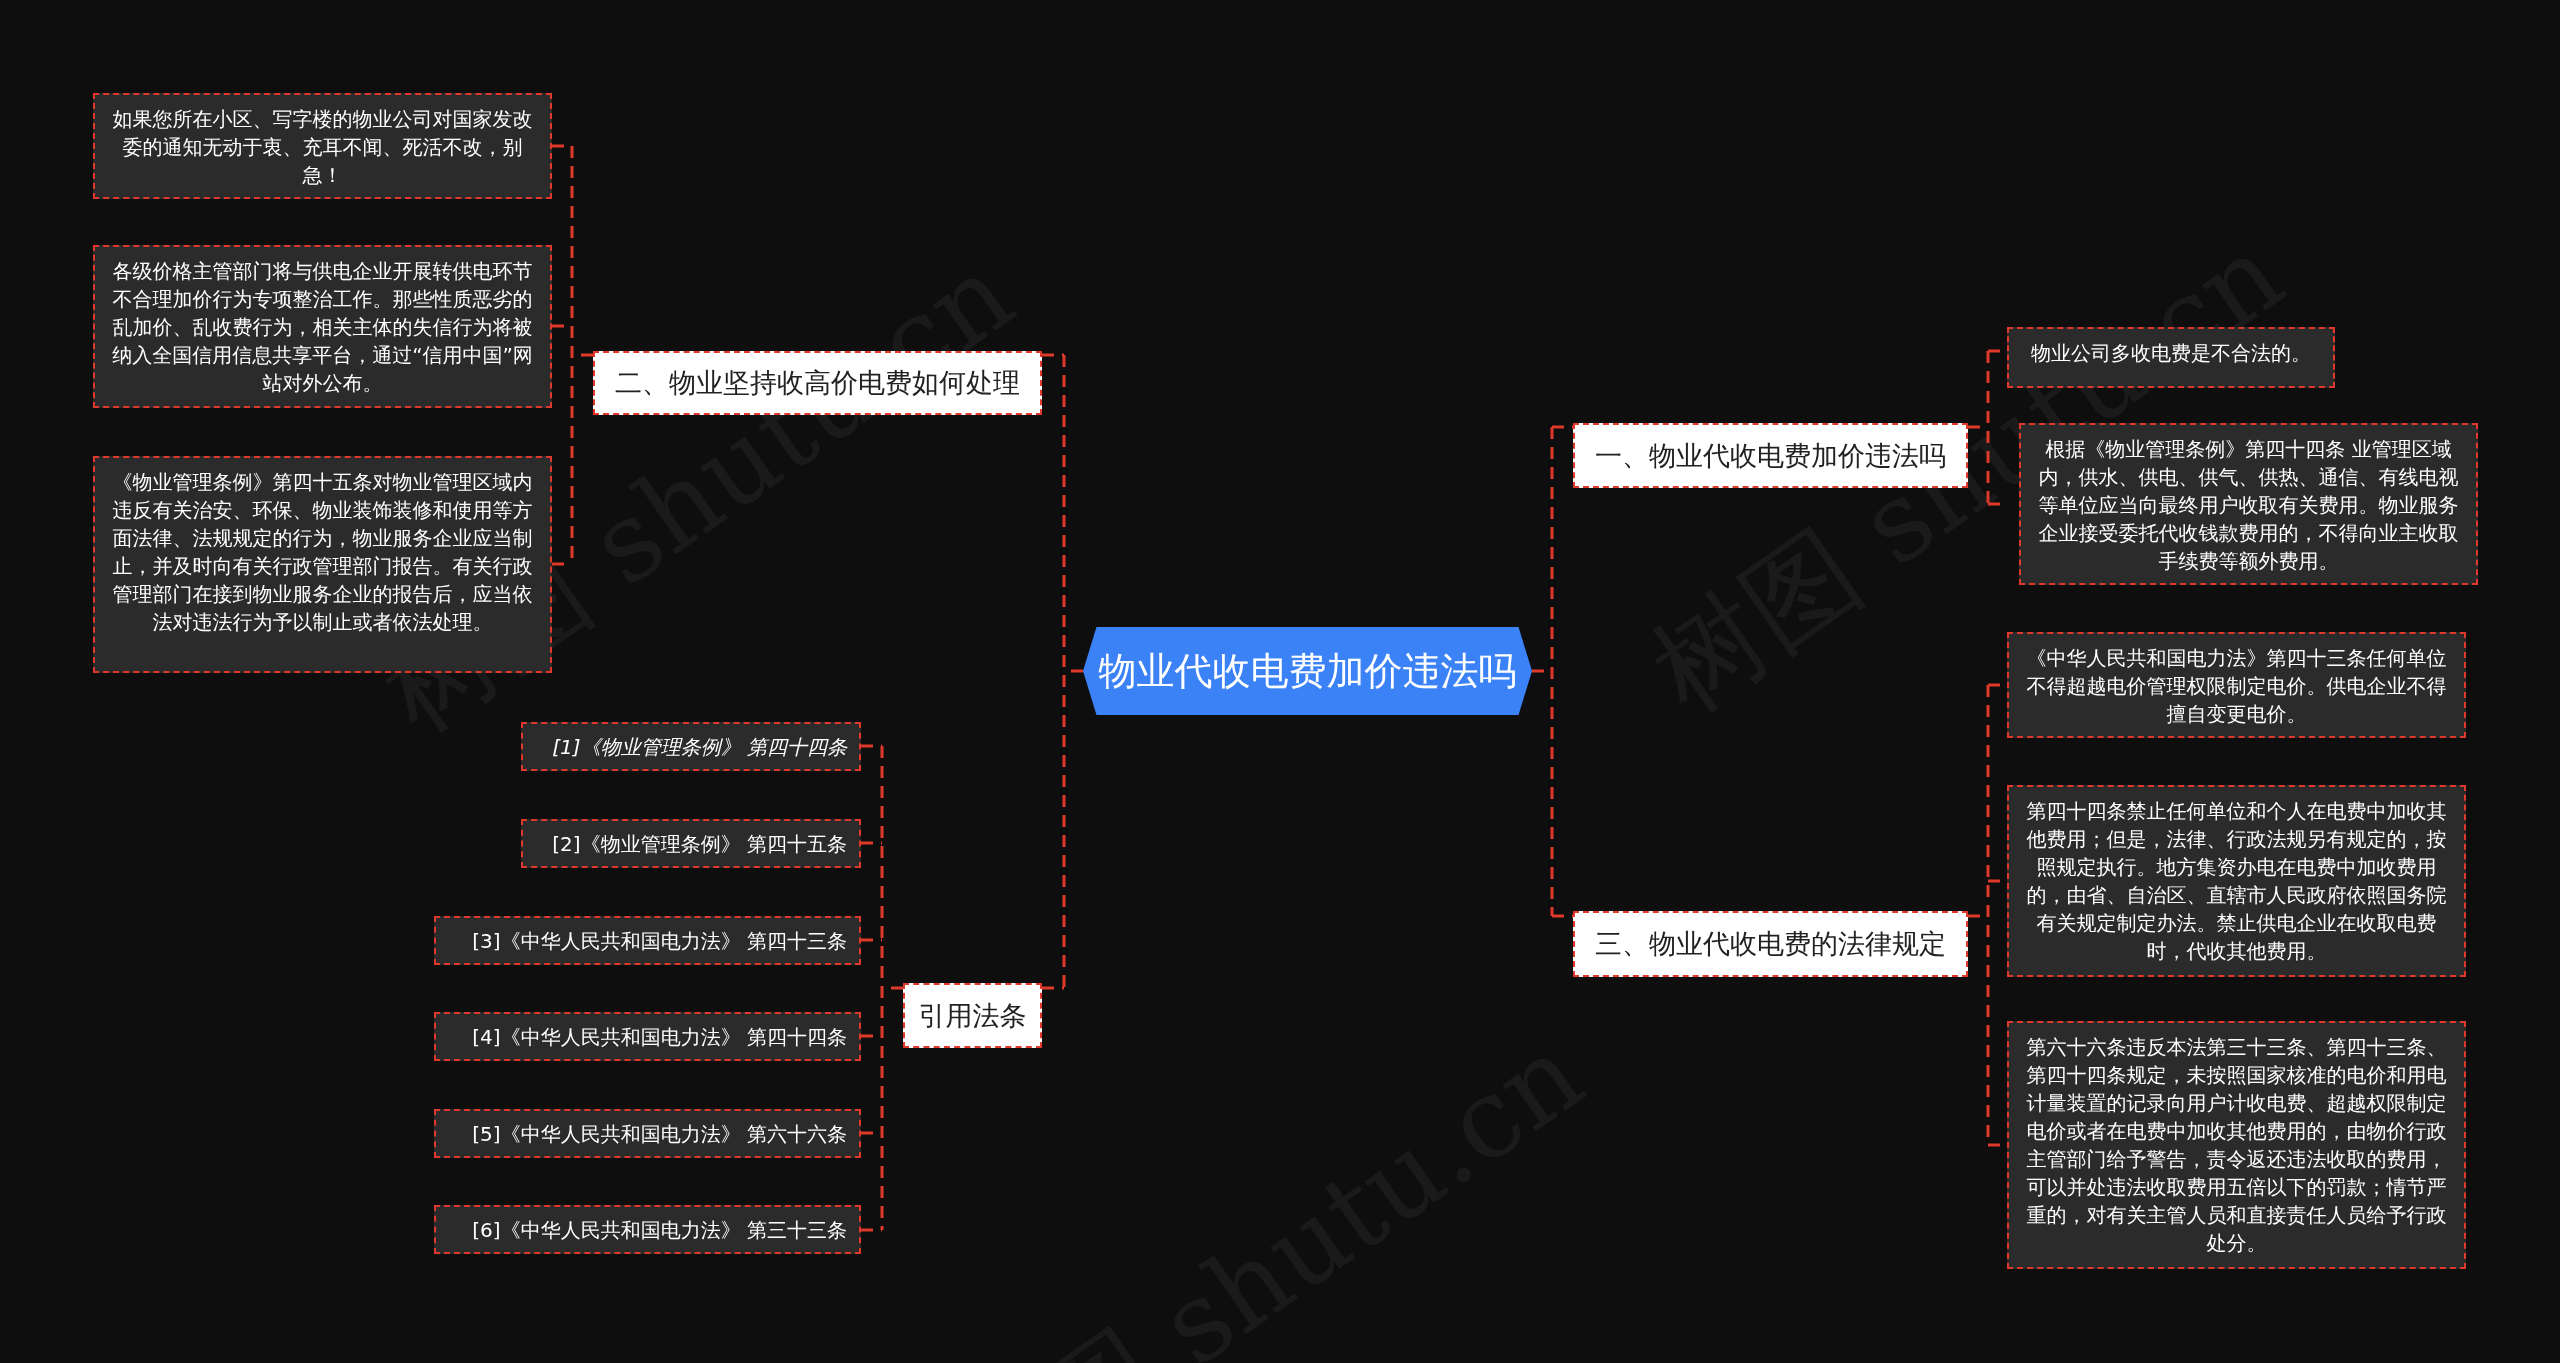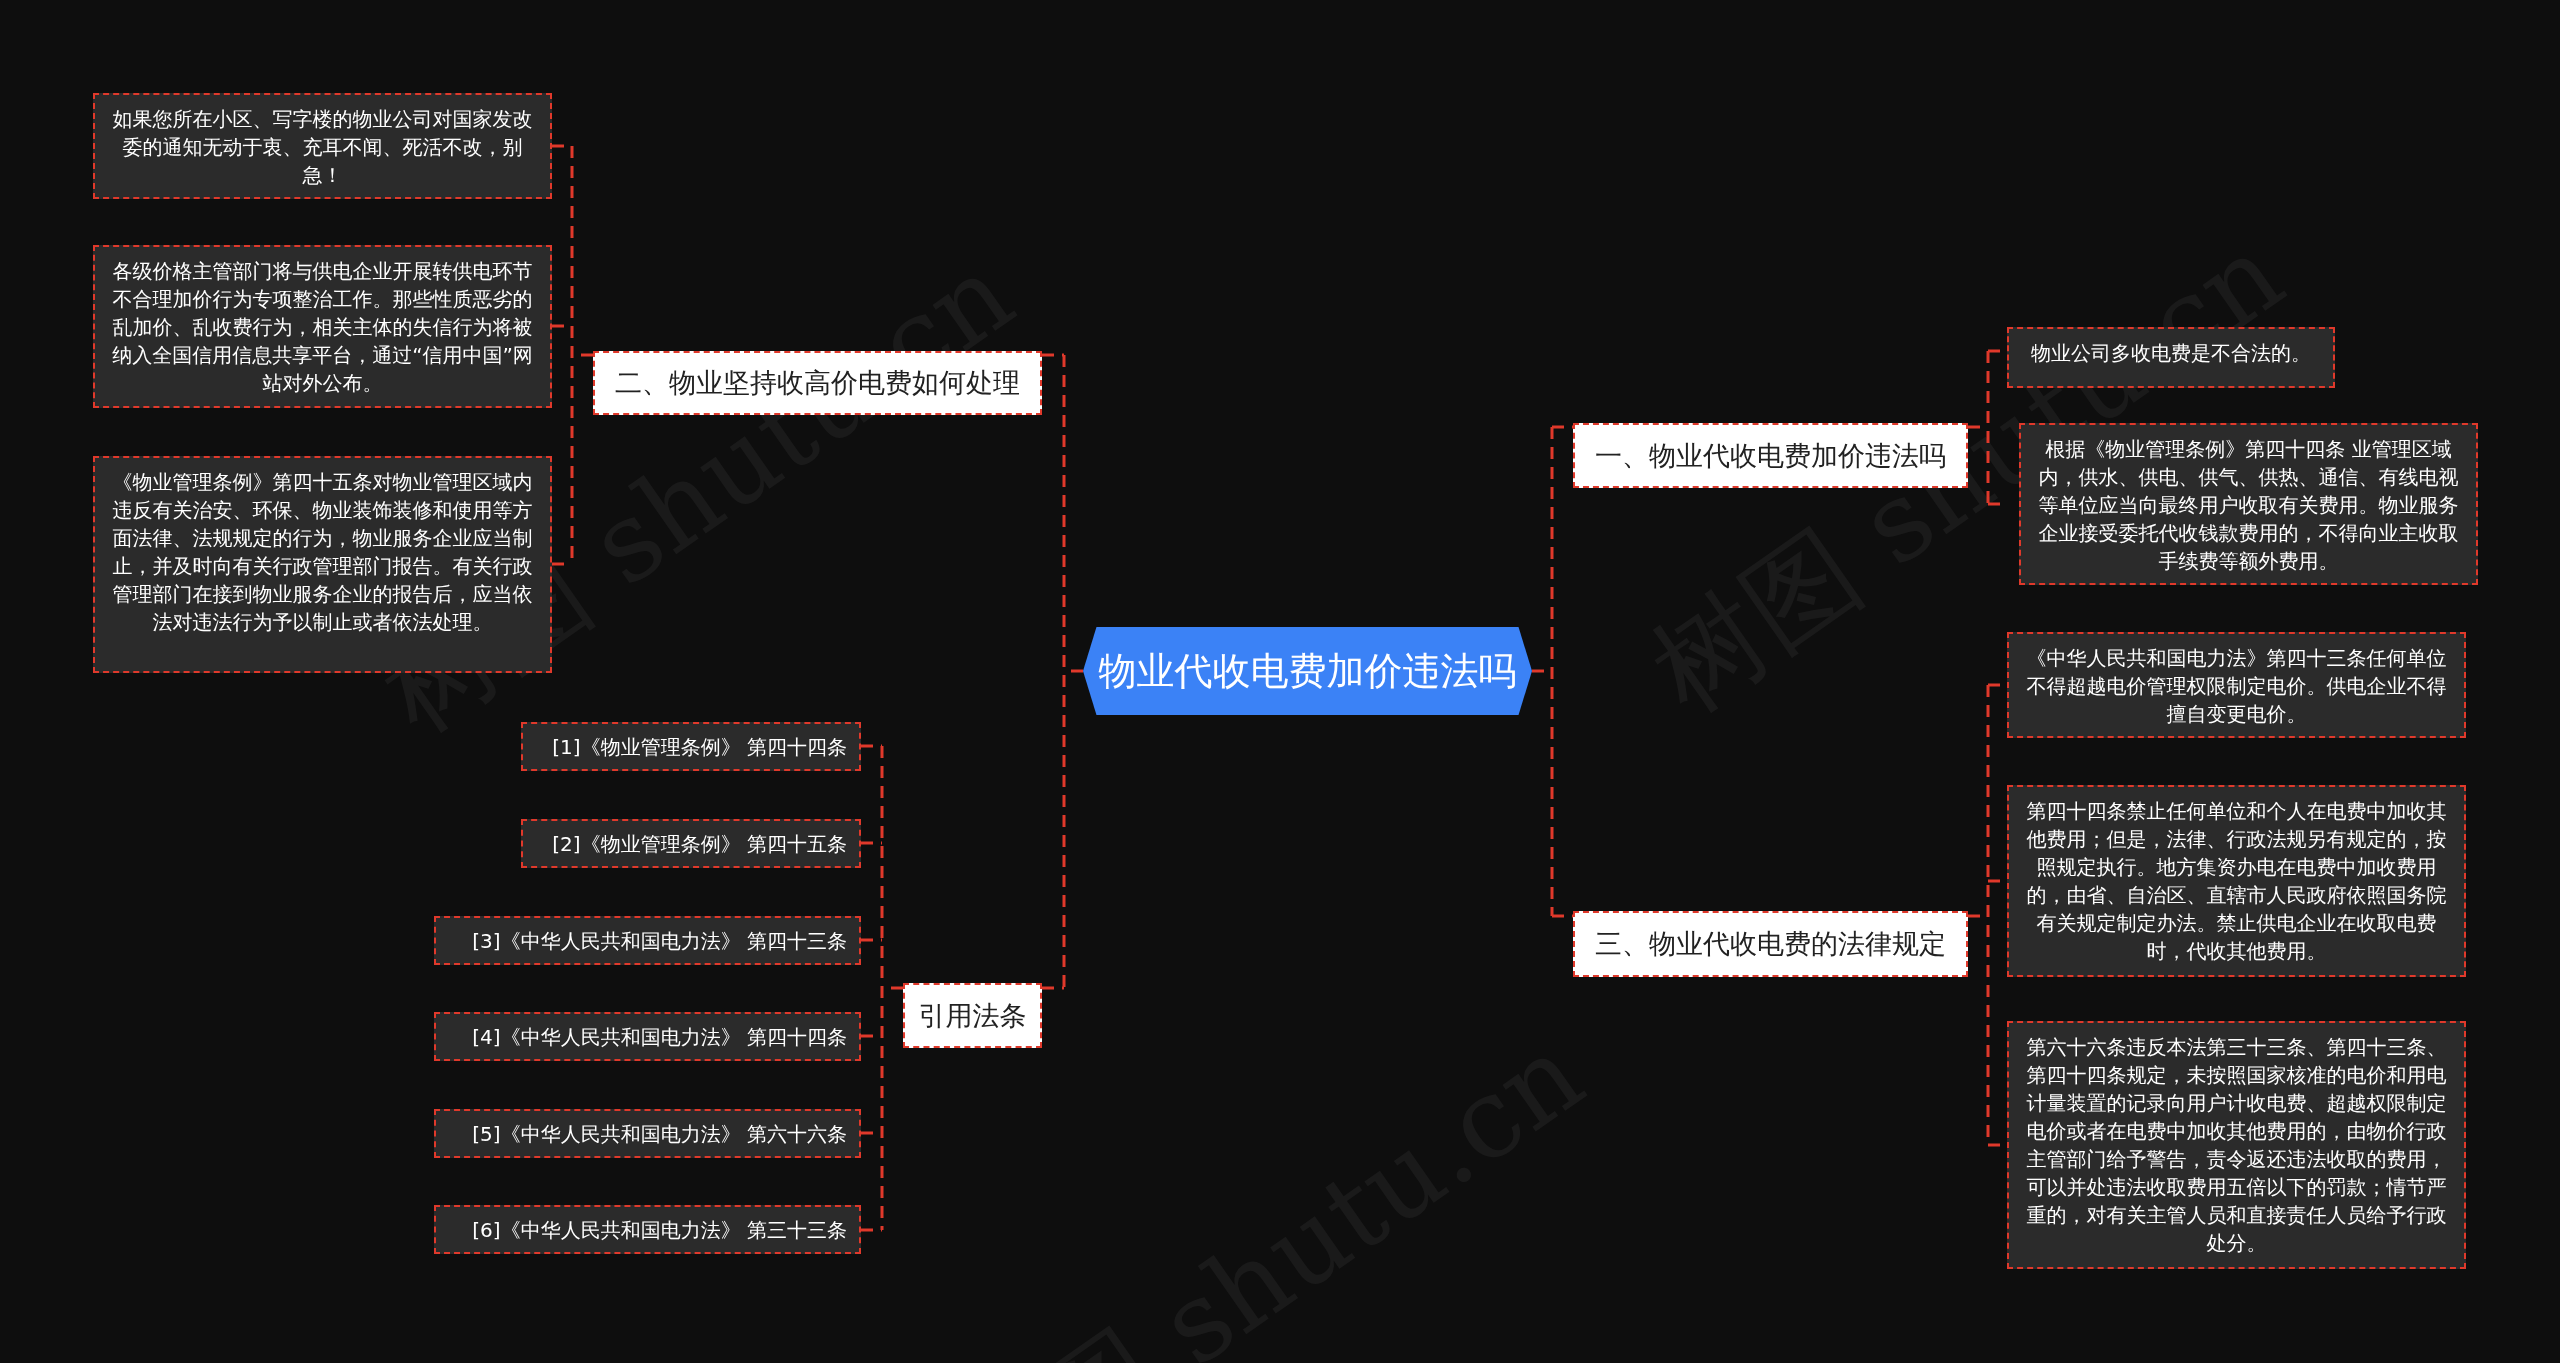--- a/index.html
+++ b/index.html
@@ -64,21 +64,21 @@
   </svg>
 
   <div class="node root" style="left:1083px;top:627px;width:449px;height:88px;">物业代收电费加价违法吗</div>
 
   <div class="node branch" style="left:593px;top:323px;width:449px;height:64px;">二、物业坚持收高价电费如何处理</div>
   <div class="node leaf" style="left:93px;top:93px;width:459px;height:106px;">如果您所在小区、写字楼的物业公司对国家发改委的通知无动于衷、充耳不闻、死活不改，别急！</div>
   <div class="node leaf" style="left:93px;top:245px;width:459px;height:163px;">各级价格主管部门将与供电企业开展转供电环节不合理加价行为专项整治工作。那些性质恶劣的乱加价、乱收费行为，相关主体的失信行为将被纳入全国信用信息共享平台，通过“信用中国”网站对外公布。</div>
   <div class="node leaf" style="left:93px;top:456px;width:459px;height:217px;">《物业管理条例》第四十五条对物业管理区域内违反有关治安、环保、物业装饰装修和使用等方面法律、法规规定的行为，物业服务企业应当制止，并及时向有关行政管理部门报告。有关行政管理部门在接到物业服务企业的报告后，应当依法对违法行为予以制止或者依法处理。</div>
 
   <div class="node branch" style="left:903px;top:955px;width:139px;height:65px;">引用法条</div>
-  <div class="node leaf single" style="left:521px;top:722px;width:340px;height:49px;">[1]《物业管理条例》 第四十四条</div>
+  <div class="node leaf single" style="left:521px;top:722px;width:340px;height:49px;font-style:italic;">[1]《物业管理条例》 第四十四条</div>
   <div class="node leaf single" style="left:521px;top:819px;width:340px;height:49px;">[2]《物业管理条例》 第四十五条</div>
   <div class="node leaf single" style="left:434px;top:916px;width:427px;height:49px;">[3]《中华人民共和国电力法》 第四十三条</div>
   <div class="node leaf single" style="left:434px;top:1012px;width:427px;height:49px;">[4]《中华人民共和国电力法》 第四十四条</div>
   <div class="node leaf single" style="left:434px;top:1109px;width:427px;height:49px;">[5]《中华人民共和国电力法》 第六十六条</div>
   <div class="node leaf single" style="left:434px;top:1205px;width:427px;height:49px;">[6]《中华人民共和国电力法》 第三十三条</div>
 
   <div class="node branch" style="left:1573px;top:395px;width:395px;height:65px;">一、物业代收电费加价违法吗</div>
   <div class="node leaf" style="left:2007px;top:327px;width:328px;height:61px;white-space:nowrap;">物业公司多收电费是不合法的。</div>
   <div class="node leaf" style="left:2007px;top:423px;width:459px;height:162px;margin-left:12px;">根据《物业管理条例》第四十四条 业管理区域内，供水、供电、供气、供热、通信、有线电视等单位应当向最终用户收取有关费用。物业服务企业接受委托代收钱款费用的，不得向业主收取手续费等额外费用。</div>
 

